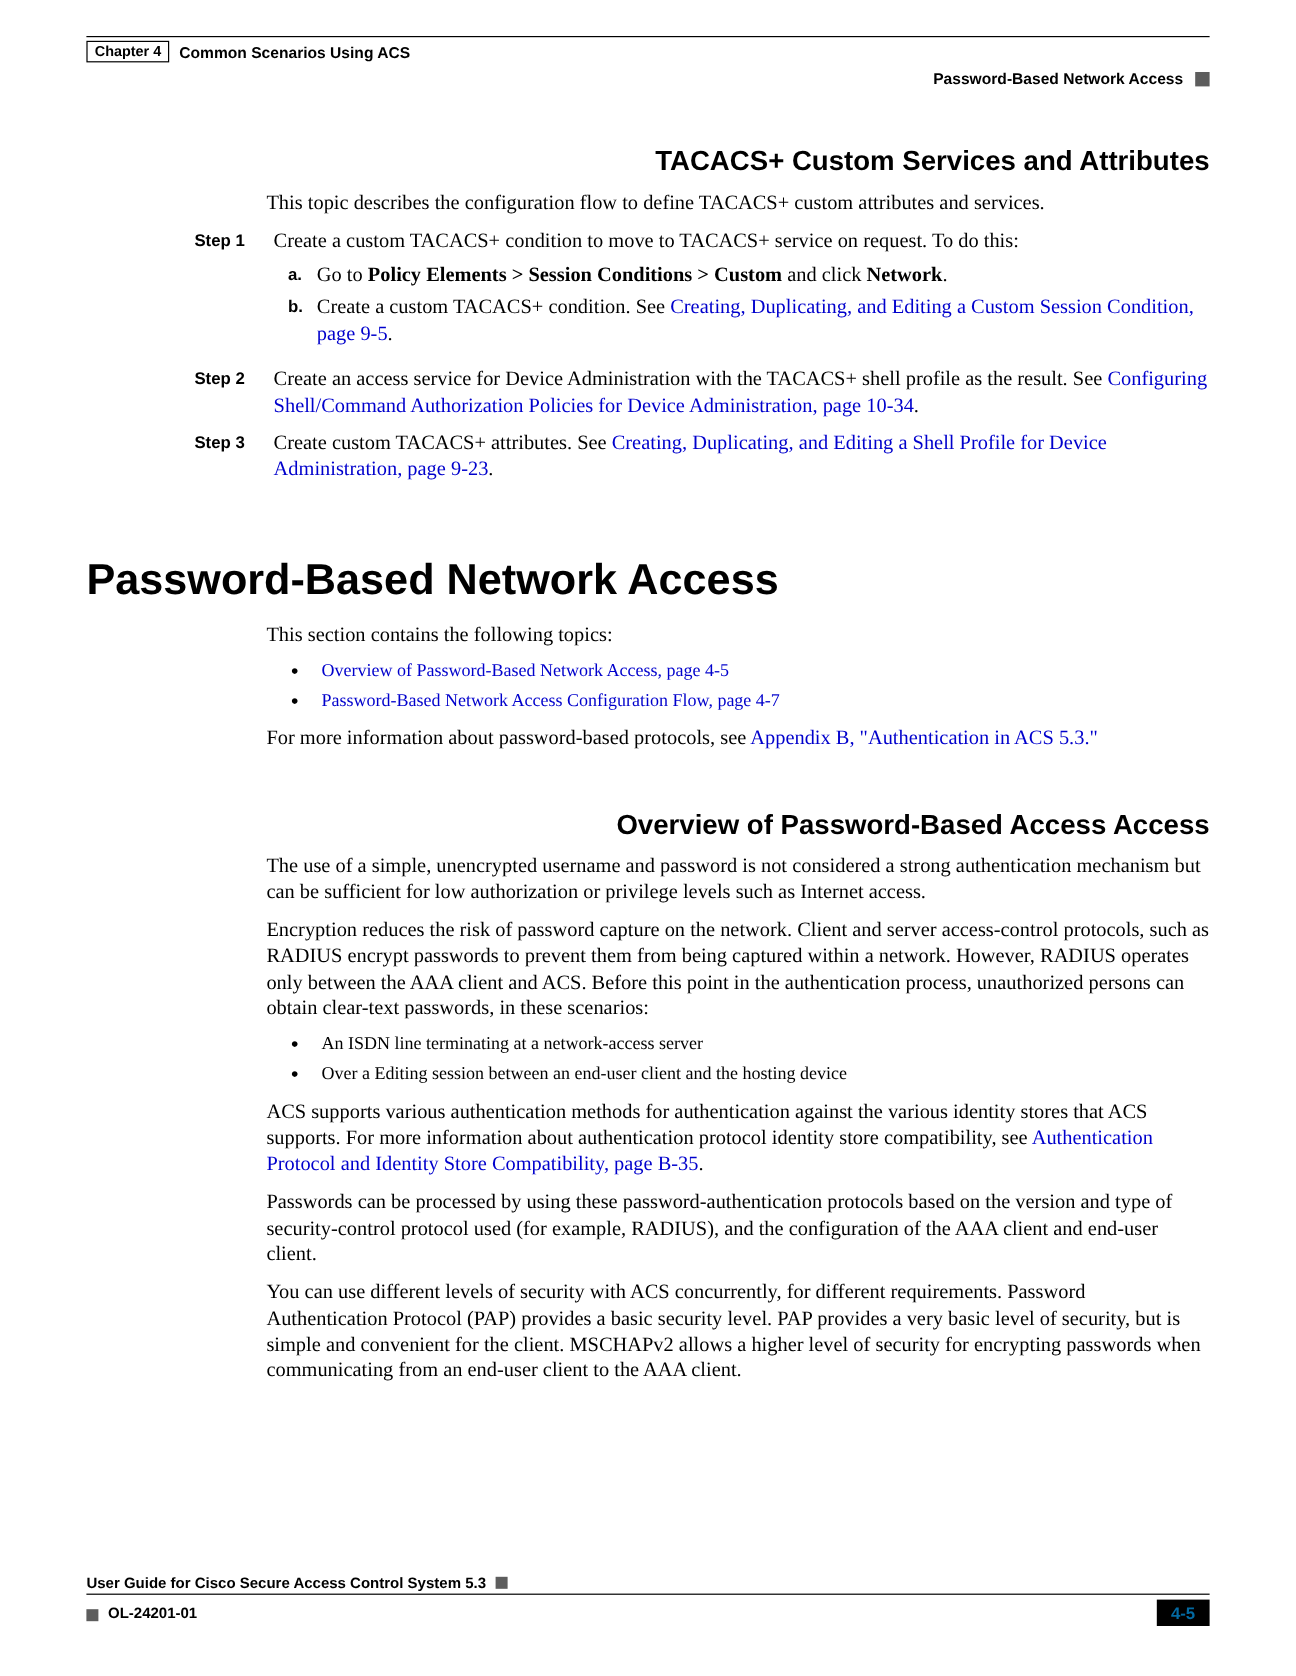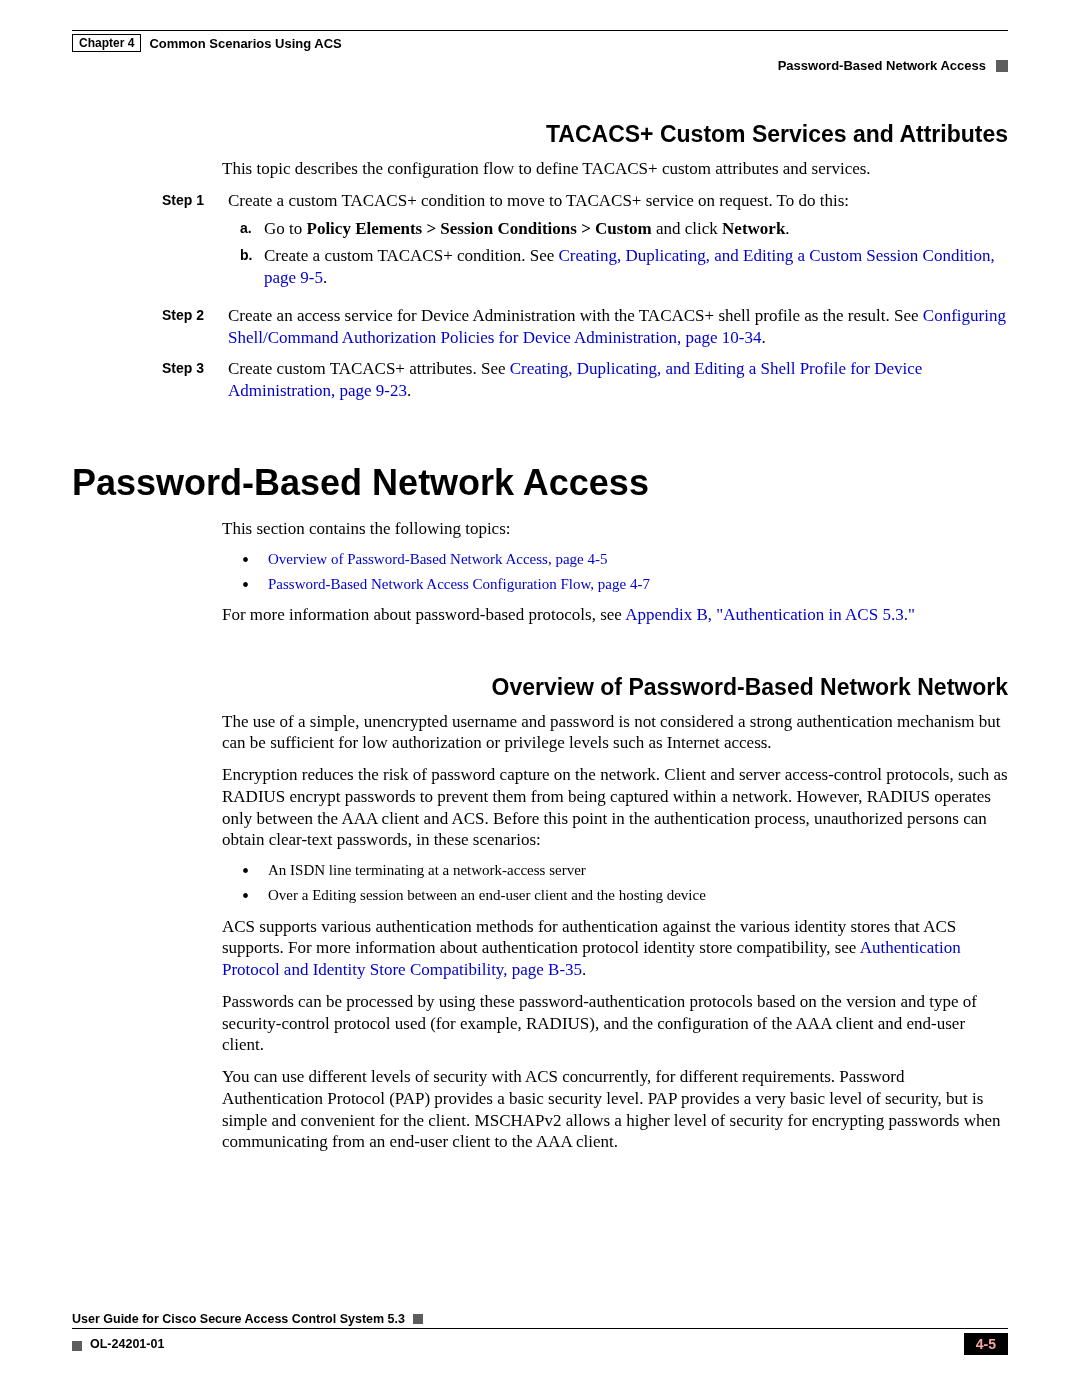--- a/index.html
+++ b/index.html
@@ -158,21 +158,21 @@
   .ftr-left {
     font-family: Arial, Helvetica, sans-serif;
     font-size: 12.5px;
     font-weight: bold;
     display: flex;
     align-items: flex-end;
     gap: 8px;
   }
   .pg-badge {
     background: #000;
-    color: #fca5a5;
+    color: #0369a1;
     font-family: Arial, Helvetica, sans-serif;
     font-weight: bold;
     font-size: 14px;
     padding: 3px 12px;
   }
   .ftr .sq-sm {
     width: 10px;
     height: 10px;
     background: #5d5d5d;
     display: inline-block;
@@ -236,21 +236,21 @@
 <h1 class="h1">Password-Based Network Access</h1>
 <p class="body indent">This section contains the following topics:</p>
 <ul class="bullets">
   <li><span class="link">Overview of Password-Based Network Access, page 4-5</span></li>
   <li><span class="link">Password-Based Network Access Configuration Flow, page 4-7</span></li>
 </ul>
 <p class="body indent">
   <span>For more information about password-based protocols, see </span><span class="link">Appendix B, "Authentication in ACS 5.3."</span>
 </p>
 
-<h2 class="h2">Overview of Password-Based Network Network</h2>
+<h2 class="h2">Overview of Password-Based Access Access</h2>
 <p class="body indent">The use of a simple, unencrypted username and password is not considered a strong authentication mechanism but can be sufficient for low authorization or privilege levels such as Internet access.</p>
 <p class="body indent">Encryption reduces the risk of password capture on the network. Client and server access-control protocols, such as RADIUS encrypt passwords to prevent them from being captured within a network. However, RADIUS operates only between the AAA client and ACS. Before this point in the authentication process, unauthorized persons can obtain clear-text passwords, in these scenarios:</p>
 <ul class="bullets">
   <li>An ISDN line terminating at a network-access server</li>
   <li>Over a Editing session between an end-user client and the hosting device</li>
 </ul>
 <p class="body indent">
   <span>ACS supports various authentication methods for authentication against the various identity stores that ACS supports. For more information about authentication protocol identity store compatibility, see </span><span class="link">Authentication Protocol and Identity Store Compatibility, page B-35</span><span>.</span>
 </p>
 <p class="body indent">Passwords can be processed by using these password-authentication protocols based on the version and type of security-control protocol used (for example, RADIUS), and the configuration of the AAA client and end-user client.</p>

